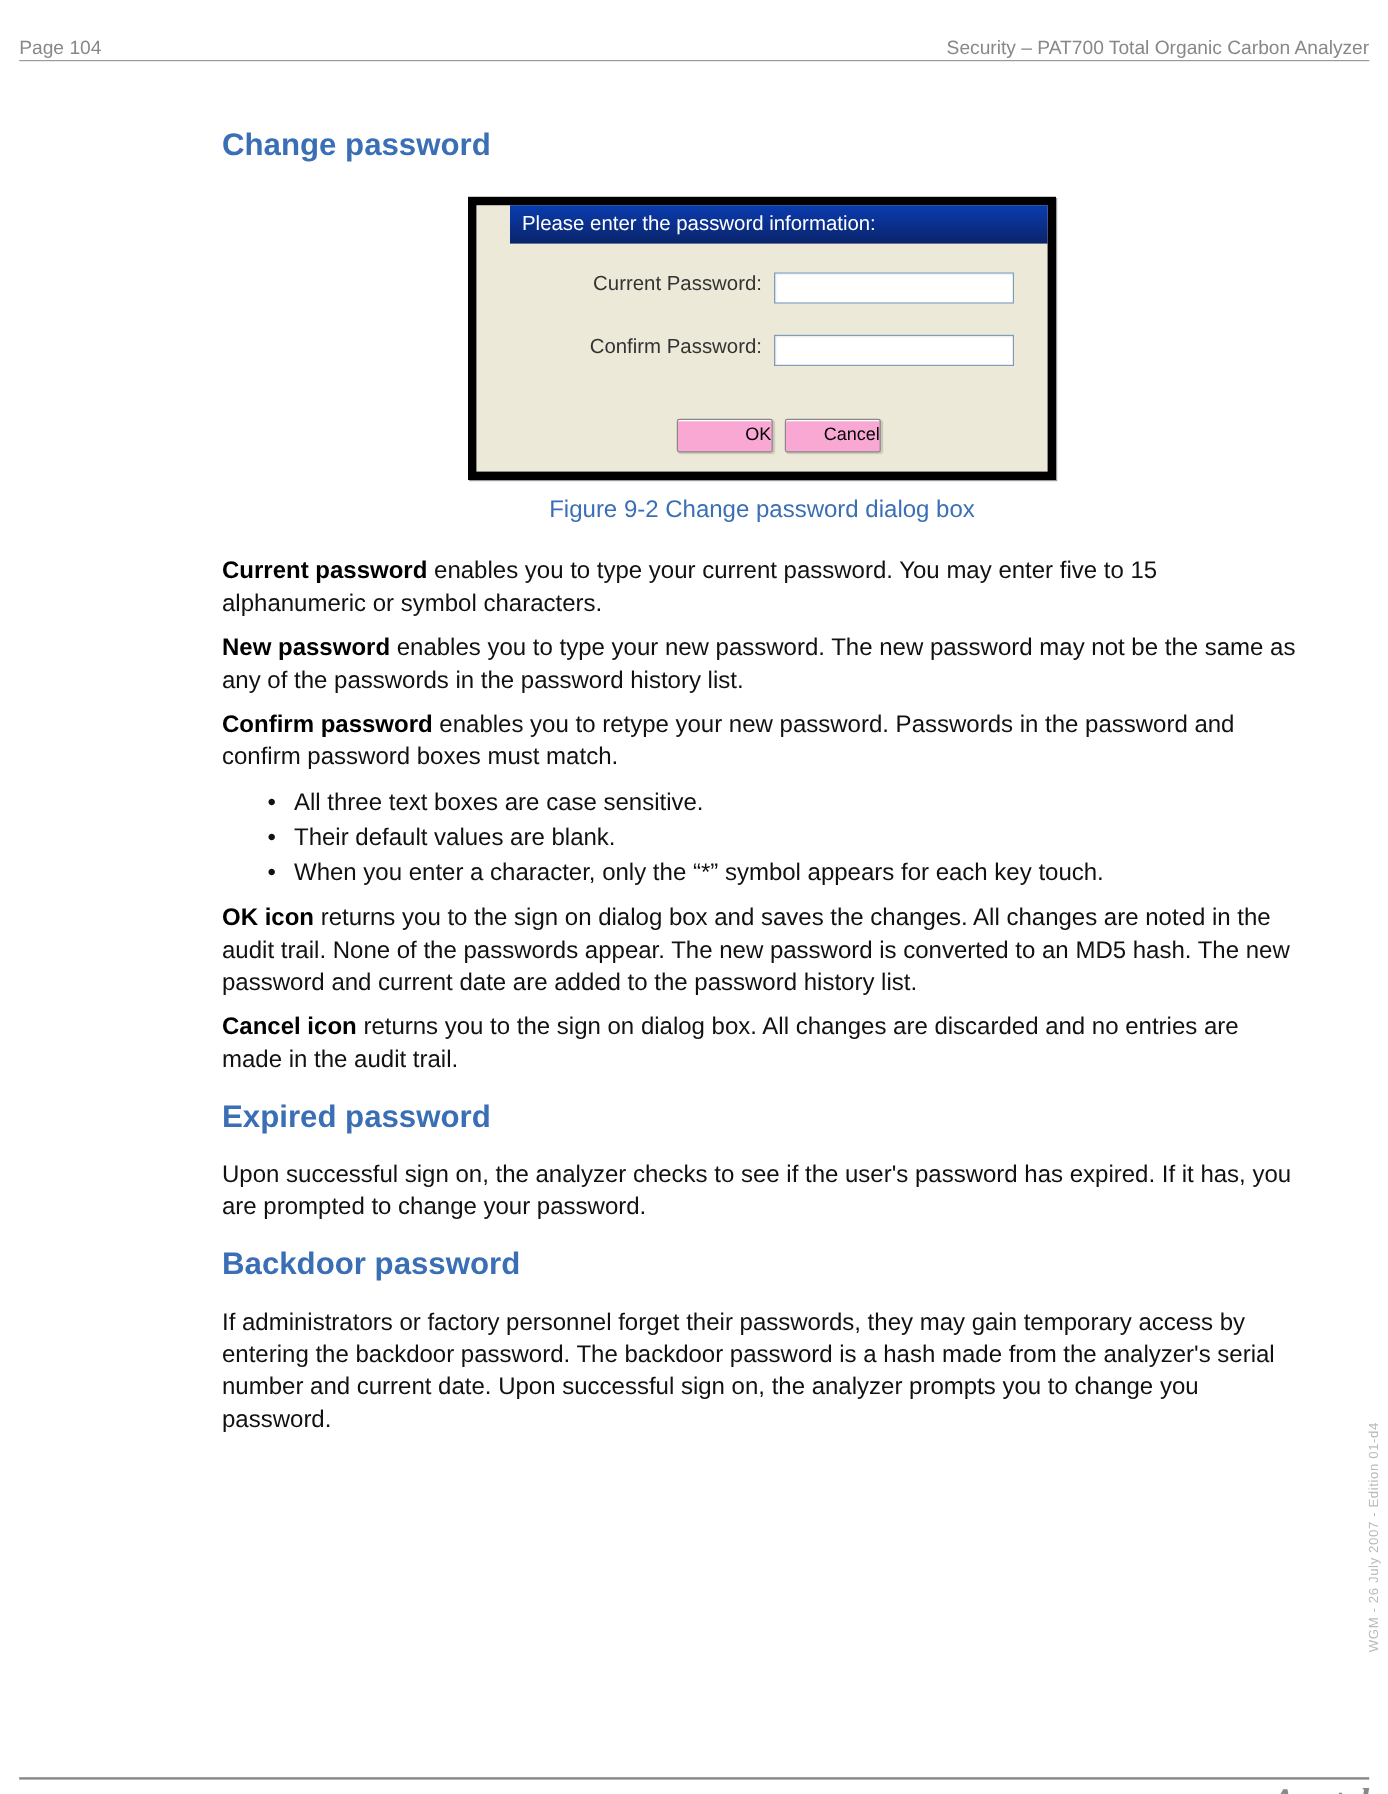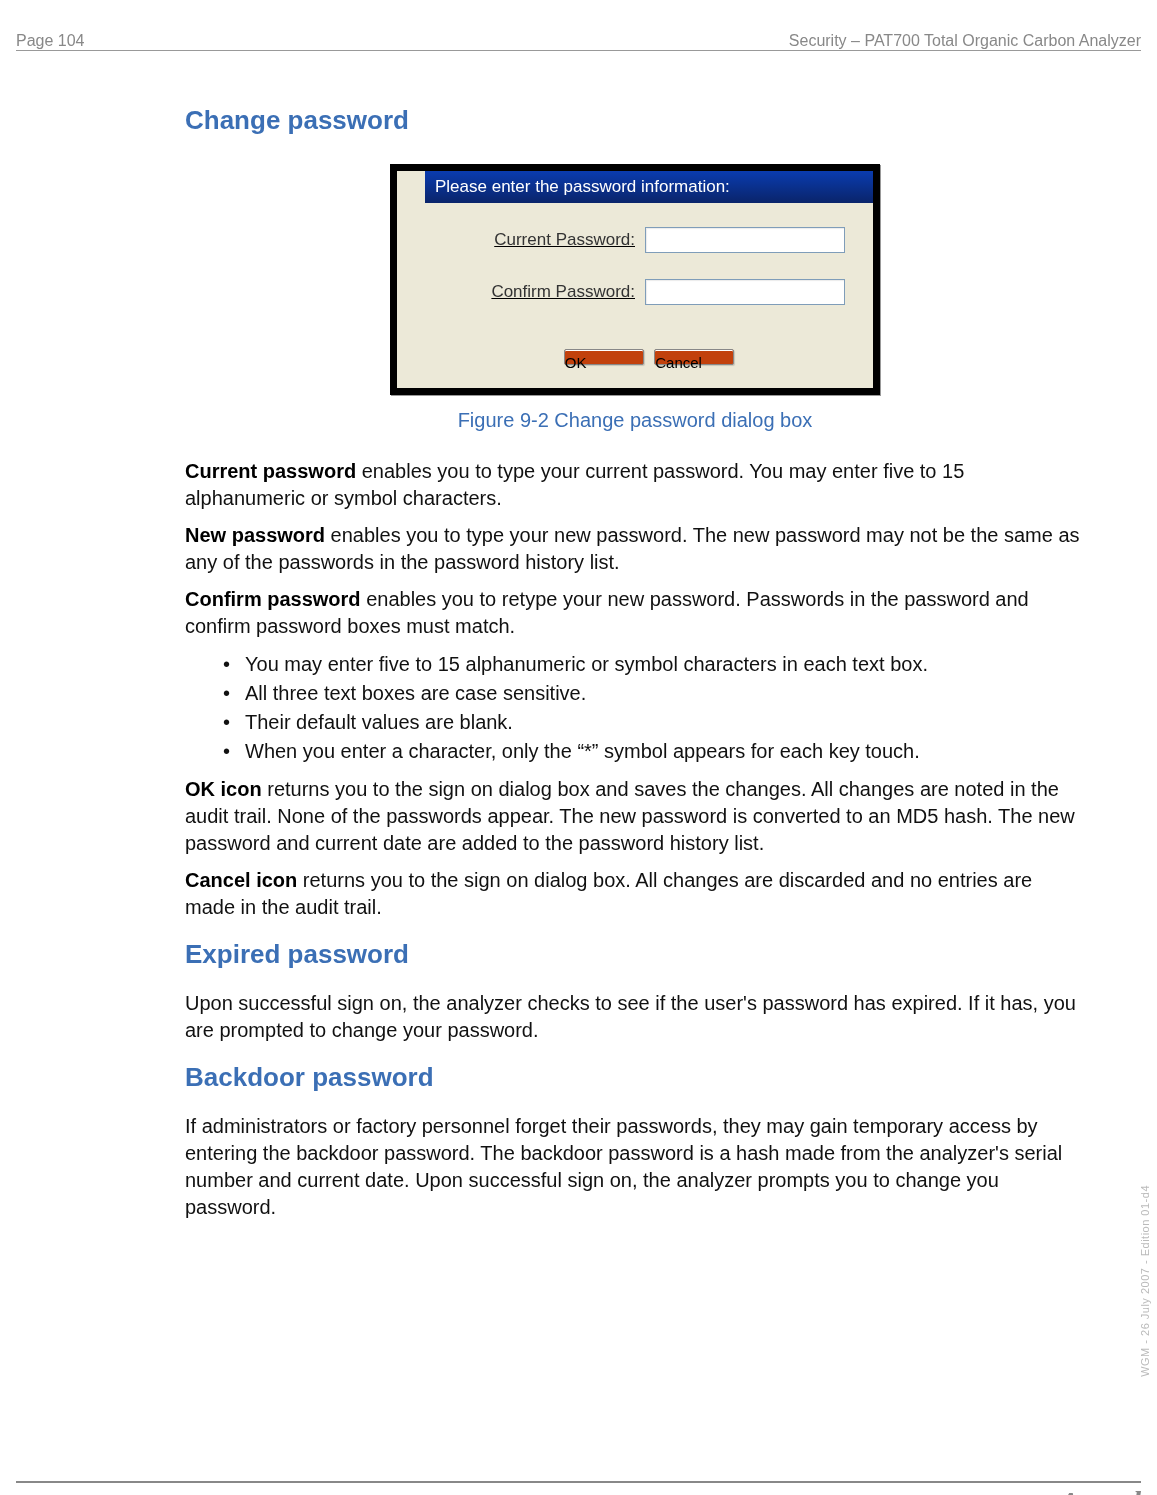--- a/index.html
+++ b/index.html
@@ -73,23 +73,22 @@
       background: linear-gradient(to bottom, #0a3cb0 0%, #0a246a 100%);
       color: #fff;
       font-size: 17px;
       padding: 6px 10px;
     }
     .dialog-body {
       padding: 24px 20px 8px 20px;
     }
     .form-row {
       display: flex;
-      align-items: center;
+      align-items: flex-start;
       margin-bottom: 26px;
-      text-decoration: underline;
     }
     .form-label {
       width: 200px;
       text-align: right;
       font-size: 17px;
       color: #333;
       padding-right: 10px;
     }
     .form-input {
       width: 200px;
@@ -98,26 +97,26 @@
       background: #fff;
       box-shadow: inset 1px 1px 1px rgba(0,0,0,0.08);
     }
     .dialog-buttons {
       text-align: center;
       padding: 10px 0 16px 0;
     }
     .dlg-btn {
       display: inline-block;
       width: 80px;
-      height: 16px;
+      height: 28px;
       line-height: 26px;
       border: 1px solid #888;
-      background: #c2410c;
+      background: #f9a8d4;
       font-size: 15px;
-      text-align: left;
+      text-align: right;
       margin: 0 3px;
       border-radius: 2px;
       box-shadow: 0 1px 0 #fff inset, 1px 1px 1px rgba(0,0,0,0.15);
       cursor: pointer;
     }
     .figure-caption {
       text-align: center;
       color: #3b6fb5;
       font-size: 20px;
       margin: 14px 0 26px 0;
@@ -230,21 +229,20 @@
 
     <p class="para">
       <span class="lead">New password</span><span> enables you to type your new password. The new password may not be the same as any of the passwords in the password history list.</span>
     </p>
 
     <p class="para">
       <span class="lead">Confirm password</span><span> enables you to retype your new password. Passwords in the password and confirm password boxes must match.</span>
     </p>
 
     <ul class="bullets">
-      <li>You may enter five to 15 alphanumeric or symbol characters in each text box.</li>
       <li>All three text boxes are case sensitive.</li>
       <li>Their default values are blank.</li>
       <li>When you enter a character, only the “*” symbol appears for each key touch.</li>
     </ul>
 
     <p class="para">
       <span class="lead">OK icon</span><span> returns you to the sign on dialog box and saves the changes. All changes are noted in the audit trail. None of the passwords appear. The new password is converted to an MD5 hash. The new password and current date are added to the password history list.</span>
     </p>
 
     <p class="para">

